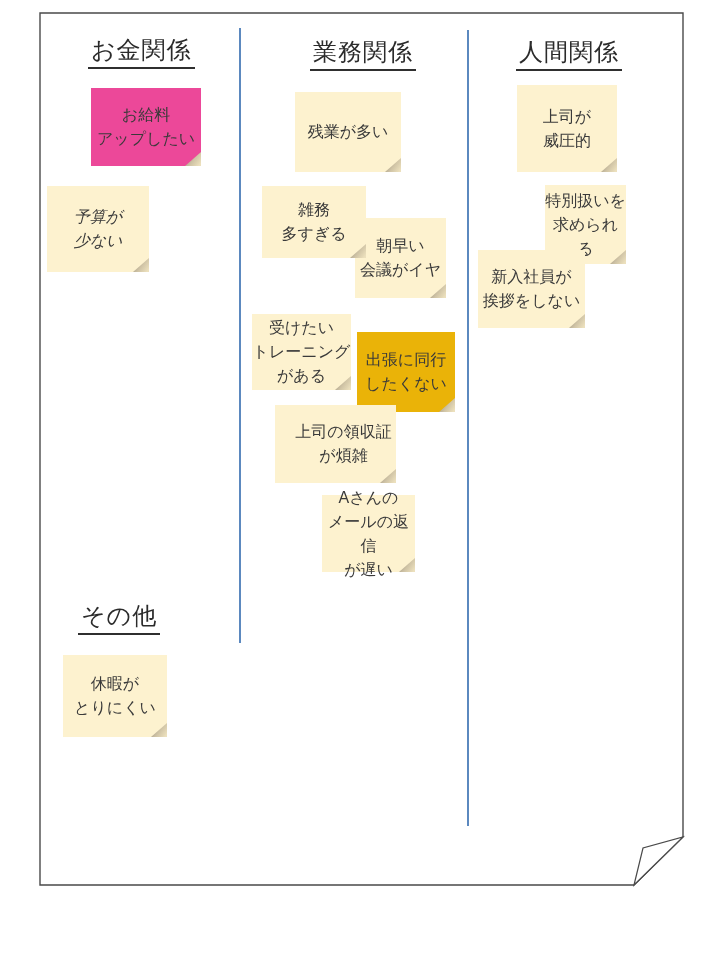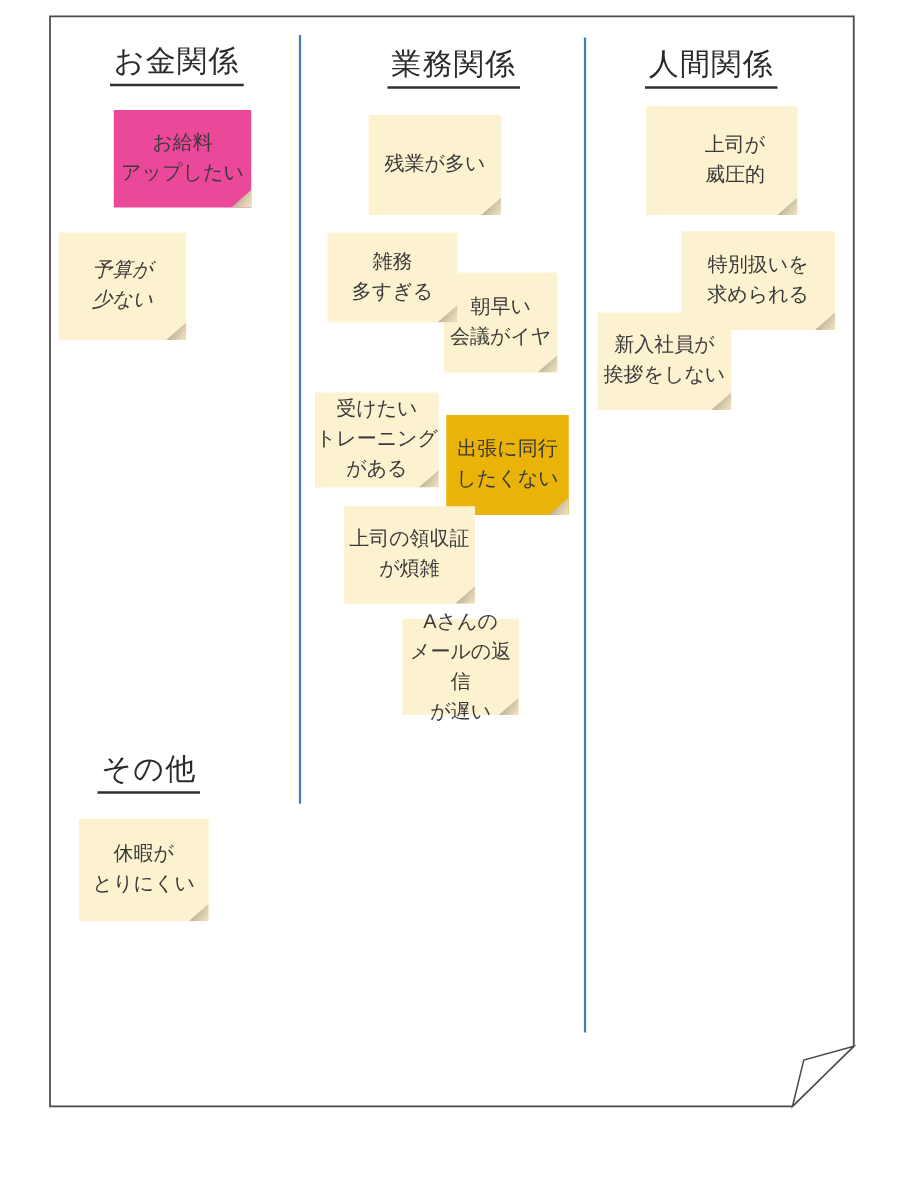--- a/index.html
+++ b/index.html
@@ -77,40 +77,40 @@
 がある</span>
   <span class="fold"></span>
 </div>
 
 <div class="note" style="left: 357px; top: 332px; width: 98px; height: 80px; background-color: #eab308;">
   <span class="note-text">出張に同行
 したくない</span>
   <span class="fold"></span>
 </div>
 
-<div class="note" style="left: 275px; top: 405px; width: 105px; height: 78px; background-color: rgb(253, 242, 207);">
+<div class="note" style="left: 275px; top: 405px; width: 105px; height: 78px; background-color: rgb(253, 242, 207); padding-left: 16px;">
   <span class="note-text">上司の領収証
 が煩雑</span>
   <span class="fold"></span>
 </div>
 
 <div class="note" style="left: 322px; top: 495px; width: 93px; height: 77px; background-color: rgb(253, 242, 207);">
   <span class="note-text">Aさんの
 メールの返信
 が遅い</span>
   <span class="fold"></span>
 </div>
 
-<div class="note" style="left: 517px; top: 85px; width: 100px; height: 87px; background-color: rgb(253, 242, 207); padding-left: 21px;">
+<div class="note" style="left: 517px; top: 85px; width: 100px; height: 87px; background-color: rgb(253, 242, 207);">
   <span class="note-text">上司が
 威圧的</span>
   <span class="fold"></span>
 </div>
 
-<div class="note" style="left: 545px; top: 185px; width: 123px; height: 79px; background-color: rgb(253, 242, 207);">
+<div class="note" style="left: 545px; top: 185px; width: 81px; height: 79px; background-color: rgb(253, 242, 207);">
   <span class="note-text">特別扱いを
 求められる</span>
   <span class="fold"></span>
 </div>
 
 <div class="note" style="left: 478px; top: 250px; width: 107px; height: 78px; background-color: rgb(253, 242, 207);">
   <span class="note-text">新入社員が
 挨拶をしない</span>
   <span class="fold"></span>
 </div>

